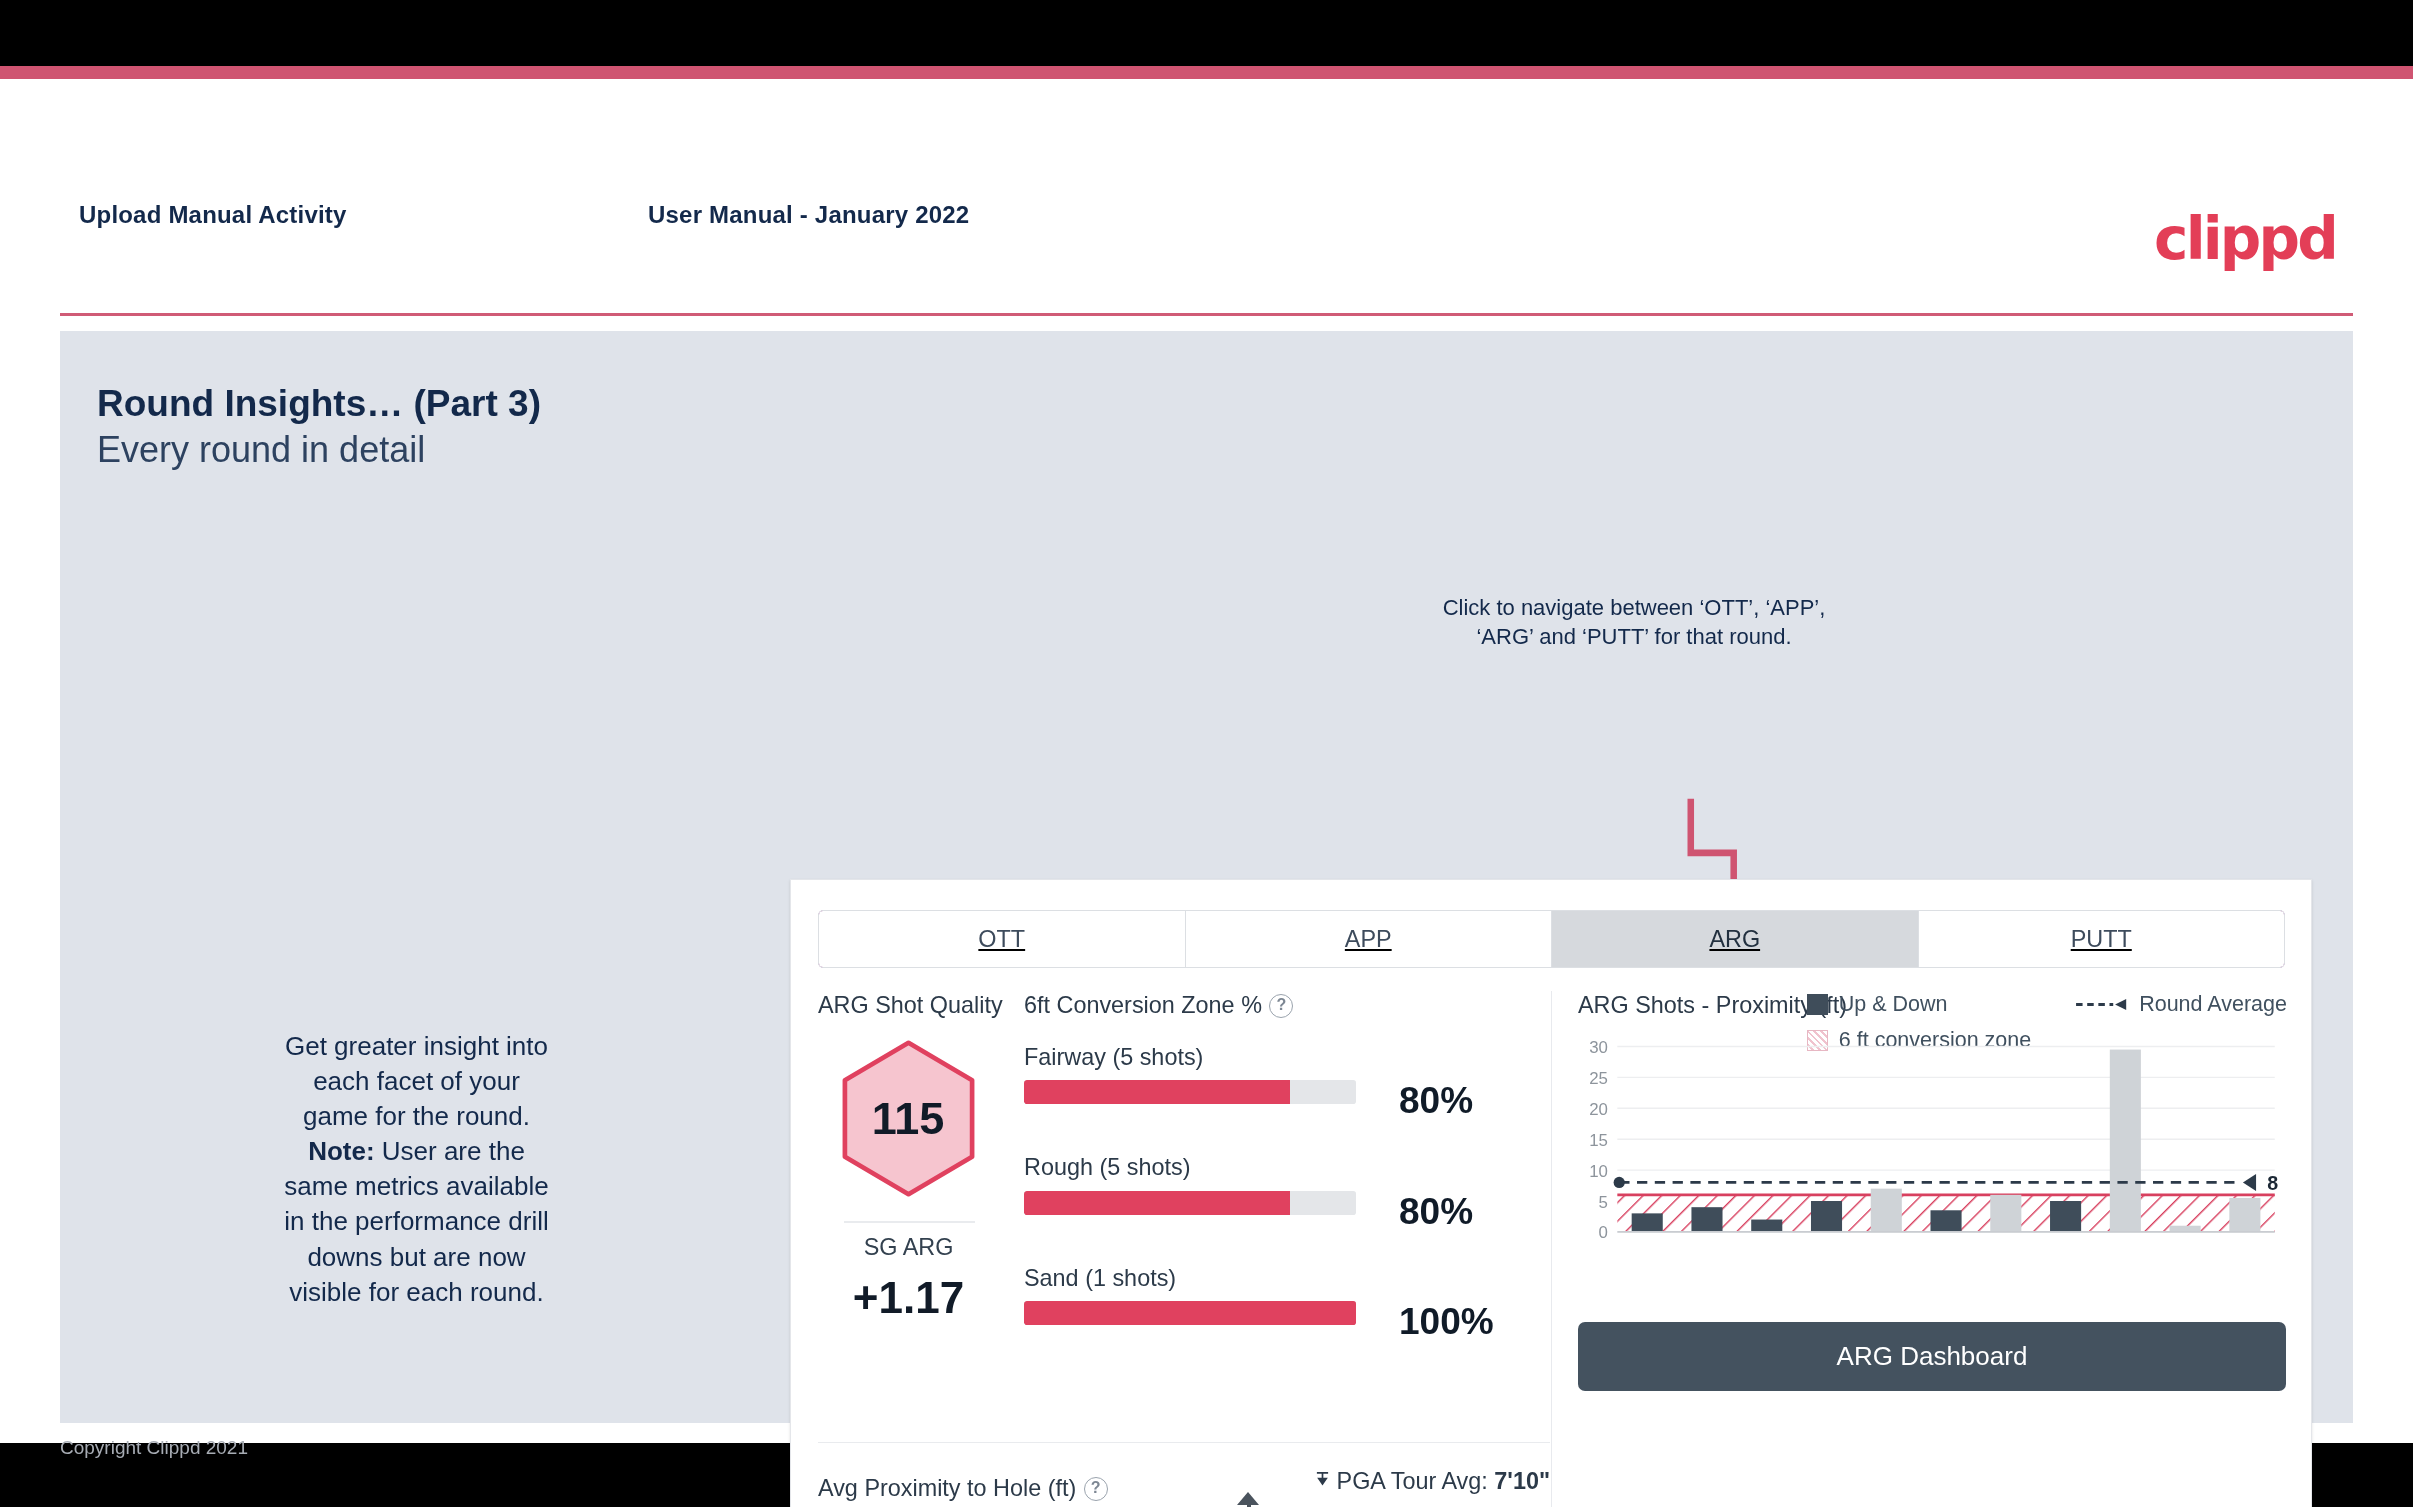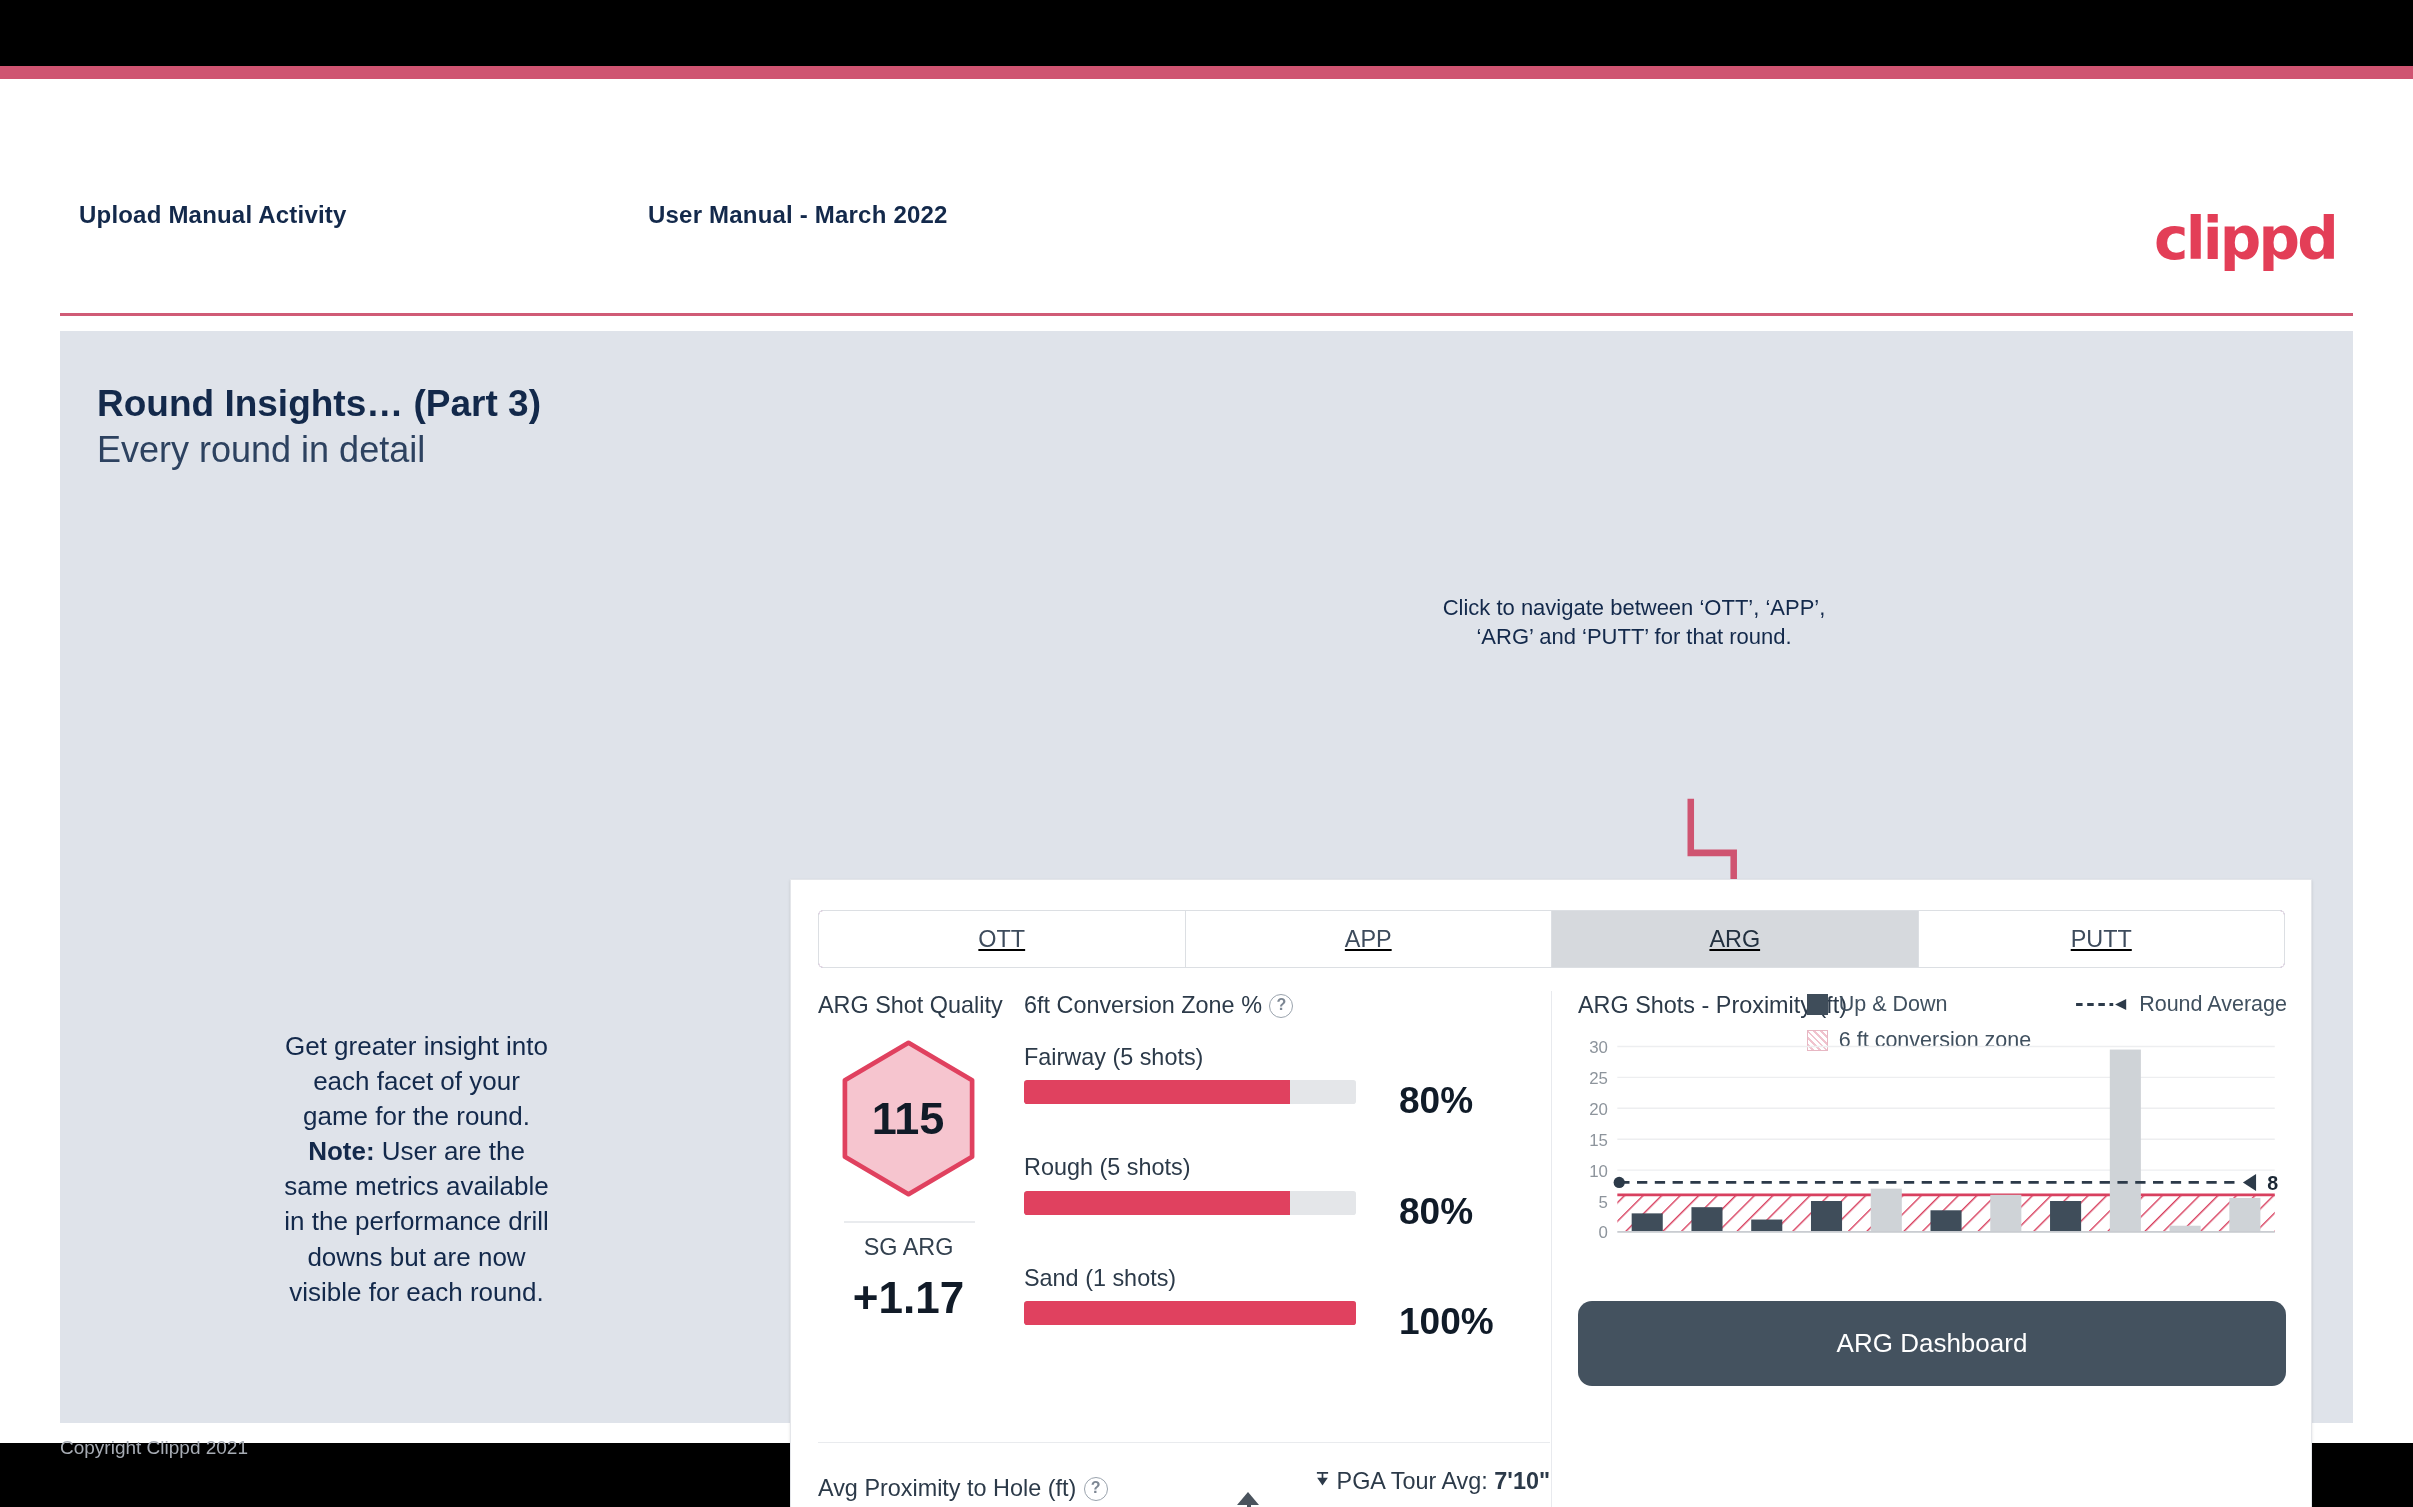--- a/index.html
+++ b/index.html
@@ -92,39 +92,39 @@
   .rcol { position:absolute; left:787px; top:112px; width:708px; }
   .r-head { font-size:23.4px; color:#2c3a49; }
   .legend { position:absolute; left:229px; top:0; width:480px; font-size:21.5px; color:#40505f; }
   .leg-row { display:flex; align-items:center; }
   .leg-row + .leg-row { margin-top:11.2px; }
   .sw-sq { width:20.6px;height:20.6px;background:#3f4d5a; margin-right:11.2px;}
   .sw-hatch { width:20.6px;height:20.6px; margin-right:11.2px; border:0.9px solid #e7b7c3;
       background:repeating-linear-gradient(45deg,#fff 0 2.8px,#f0c3ce 2.8px 4.7px);}
 
   .chart { position:absolute; left:787px; top:157px; width:708px; height:225px; }
-  .dash-btn { position:absolute; left:787px; top:421px; width:708px; height:85px;
+  .dash-btn { position:absolute; left:787px; top:442px; width:708px; height:69px;
               background:#44525f; color:#fff; font-size:26px; display:flex; align-items:center; justify-content:center;
-              border-radius:14px; }
+              border-radius:7px; }
 
   .copyright { position:absolute; left:60px; top:1371px; font-size:19px; color:#a7acb4; }
 </style>
 </head>
 <body>
 
 <div class="letterbox-top"></div>
 <div class="letterbox-bottom"></div>
 
 <div class="slide">
 
   <div class="top-accent"></div>
 
   <div class="hdr">
     <div class="hdr-left">Upload Manual Activity</div>
-    <div class="hdr-mid">User Manual - March 2022</div>
+    <div class="hdr-mid">User Manual - January 2022</div>
     <div class="logo">clippd</div>
     <div class="hdr-rule"></div>
   </div>
 
   <div class="body-panel">
 
     <div class="title-block">
       <div class="title-main">Round Insights… (Part 3)</div>
       <div class="title-sub">Every round in detail</div>
     </div>

